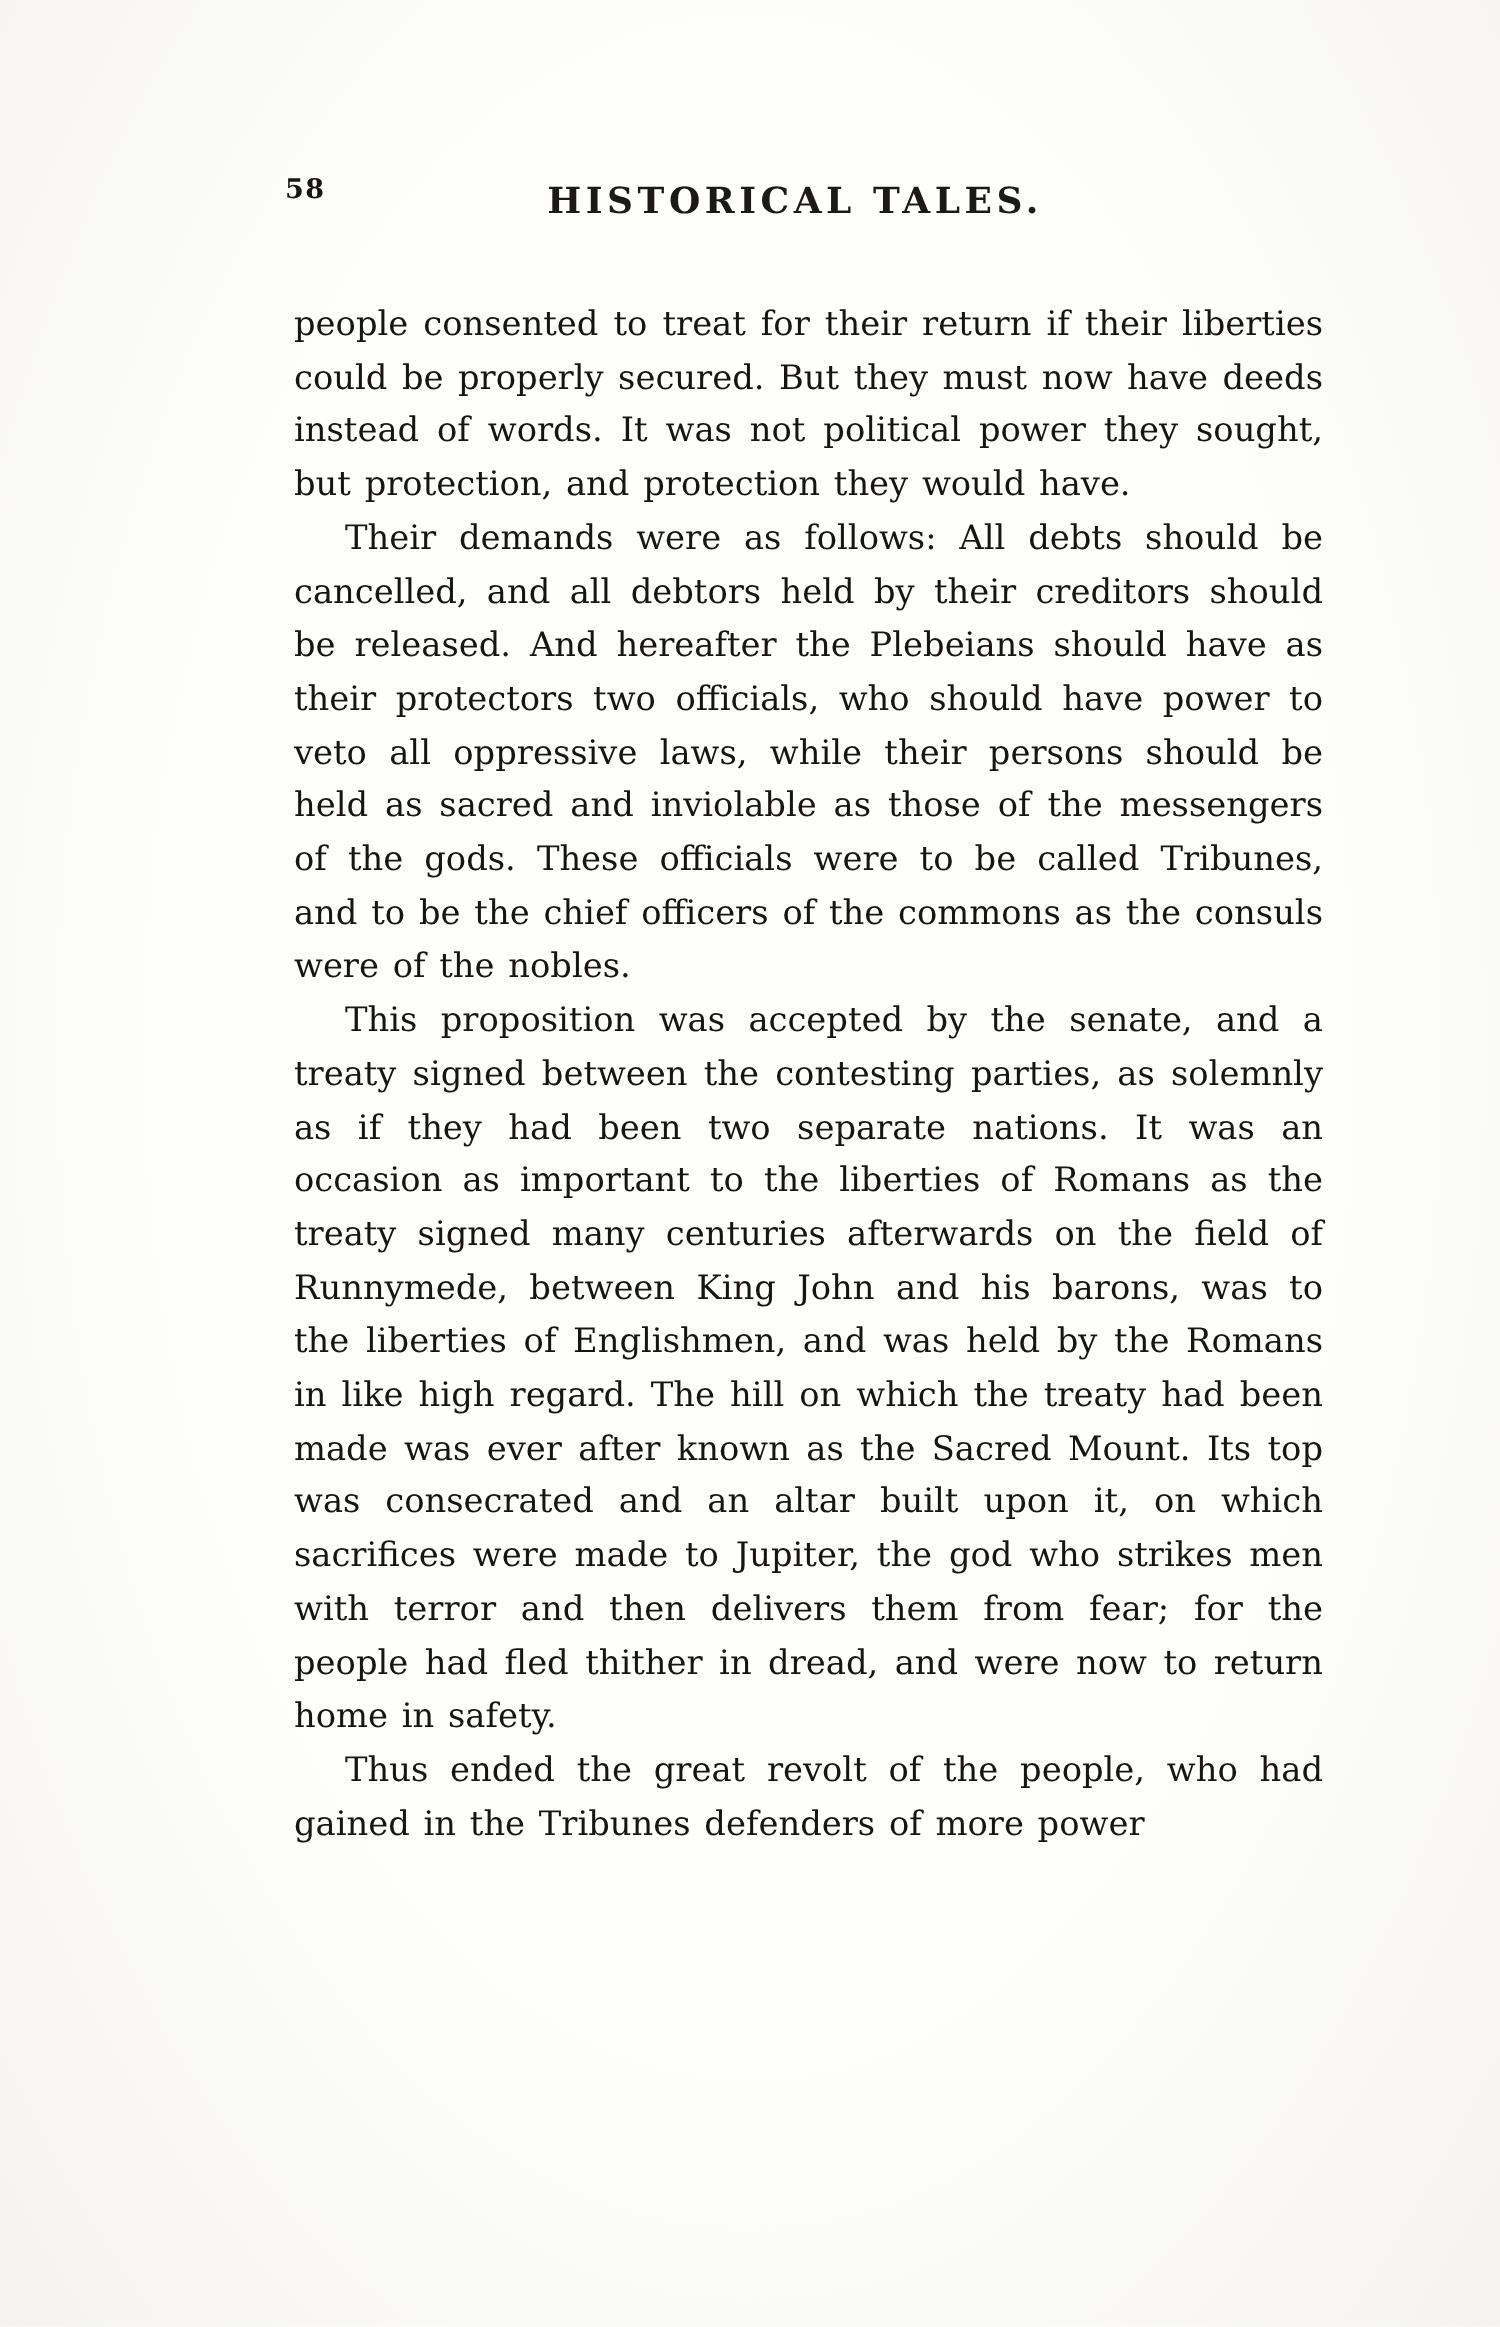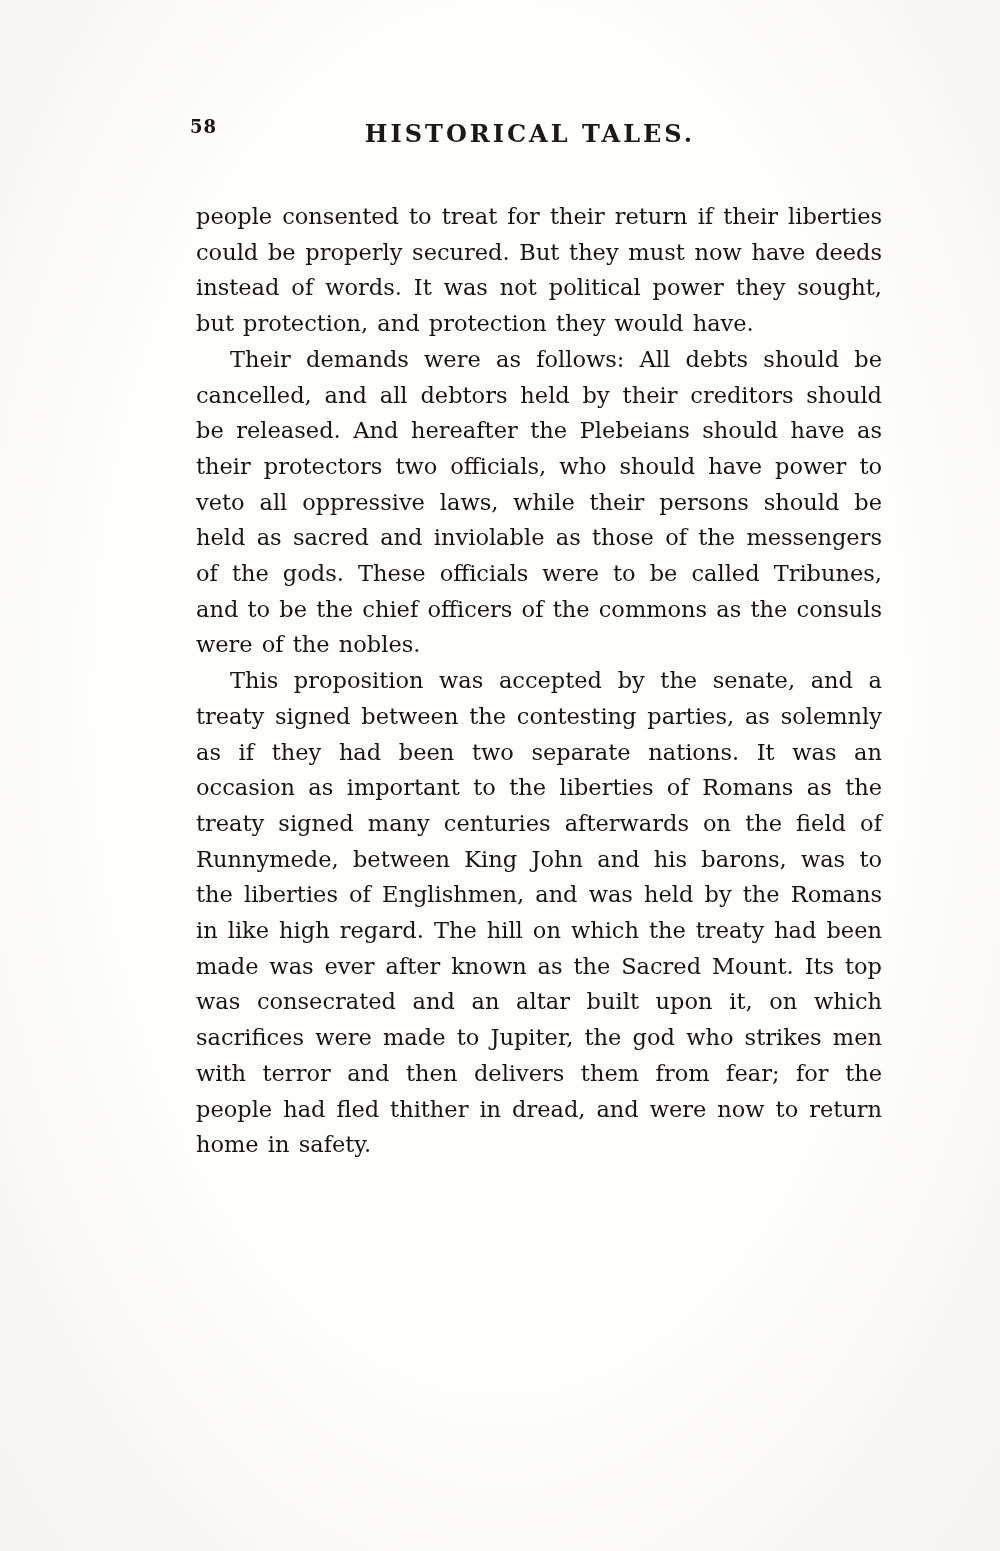--- a/index.html
+++ b/index.html
@@ -77,15 +77,16 @@
 
   <div class="page-header">
     <span class="page-number">58</span>
     <span class="running-title">HISTORICAL TALES.</span>
   </div>
 
   <div class="body-text">
     <p class="para no-indent">people consented to treat for their return if their liberties could be properly secured. But they must now have deeds instead of words. It was not political power they sought, but protection, and protection they would have.</p>
     <p class="para">Their demands were as follows: All debts should be cancelled, and all debtors held by their creditors should be released. And hereafter the Plebeians should have as their protectors two officials, who should have power to veto all oppressive laws, while their persons should be held as sacred and inviolable as those of the messengers of the gods. These officials were to be called Tribunes, and to be the chief officers of the commons as the consuls were of the nobles.</p>
     <p class="para">This proposition was accepted by the senate, and a treaty signed between the contesting parties, as solemnly as if they had been two separate nations. It was an occasion as important to the liberties of Romans as the treaty signed many centuries afterwards on the field of Runnymede, between King John and his barons, was to the liberties of Englishmen, and was held by the Romans in like high regard. The hill on which the treaty had been made was ever after known as the Sacred Mount. Its top was consecrated and an altar built upon it, on which sacrifices were made to Jupiter, the god who strikes men with terror and then delivers them from fear; for the people had fled thither in dread, and were now to return home in safety.</p>
+    <p class="para">Thus ended the great revolt of the people, who had gained in the Tribunes defenders of more power</p>
   </div>
 
 </div>
 
 </body></html>

